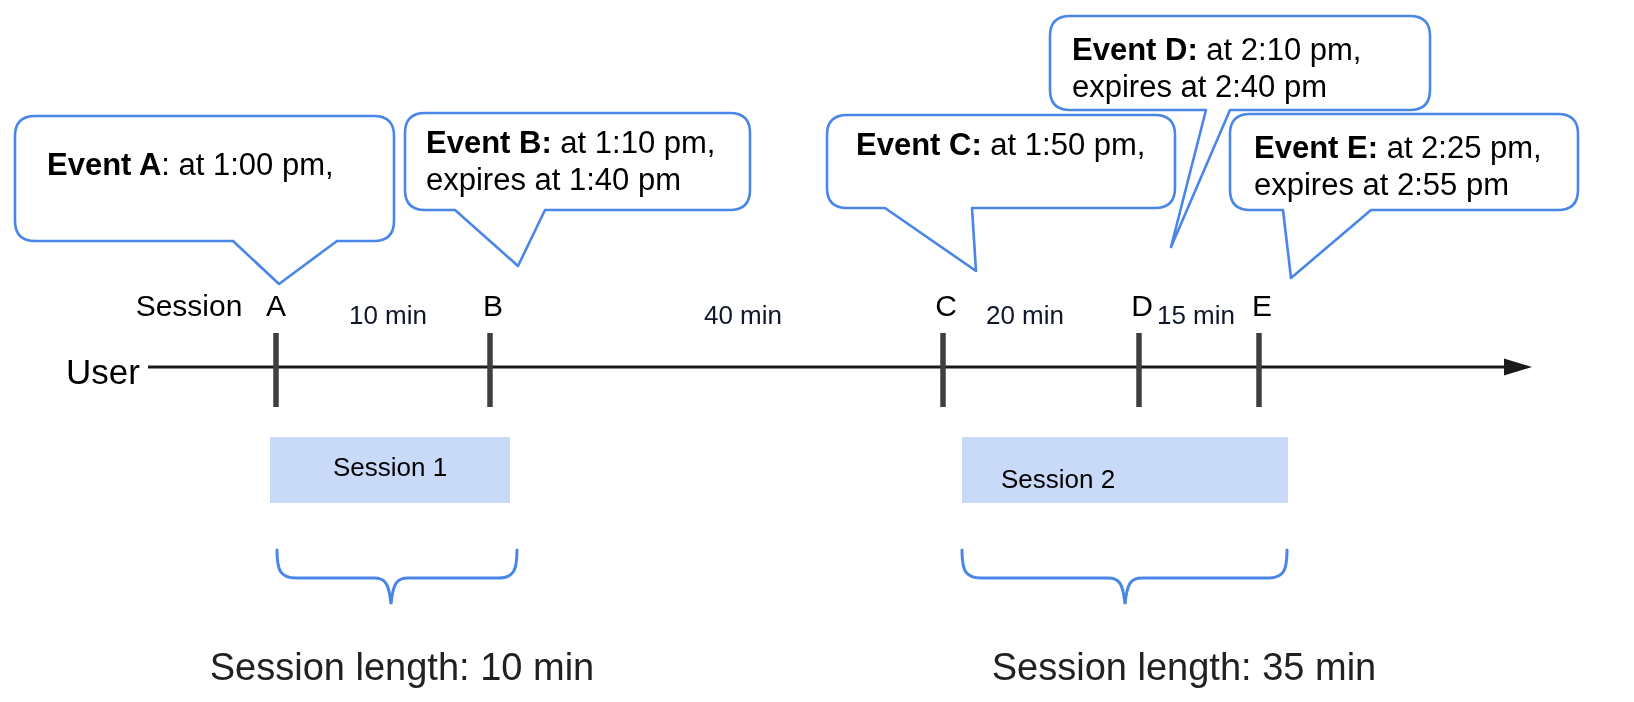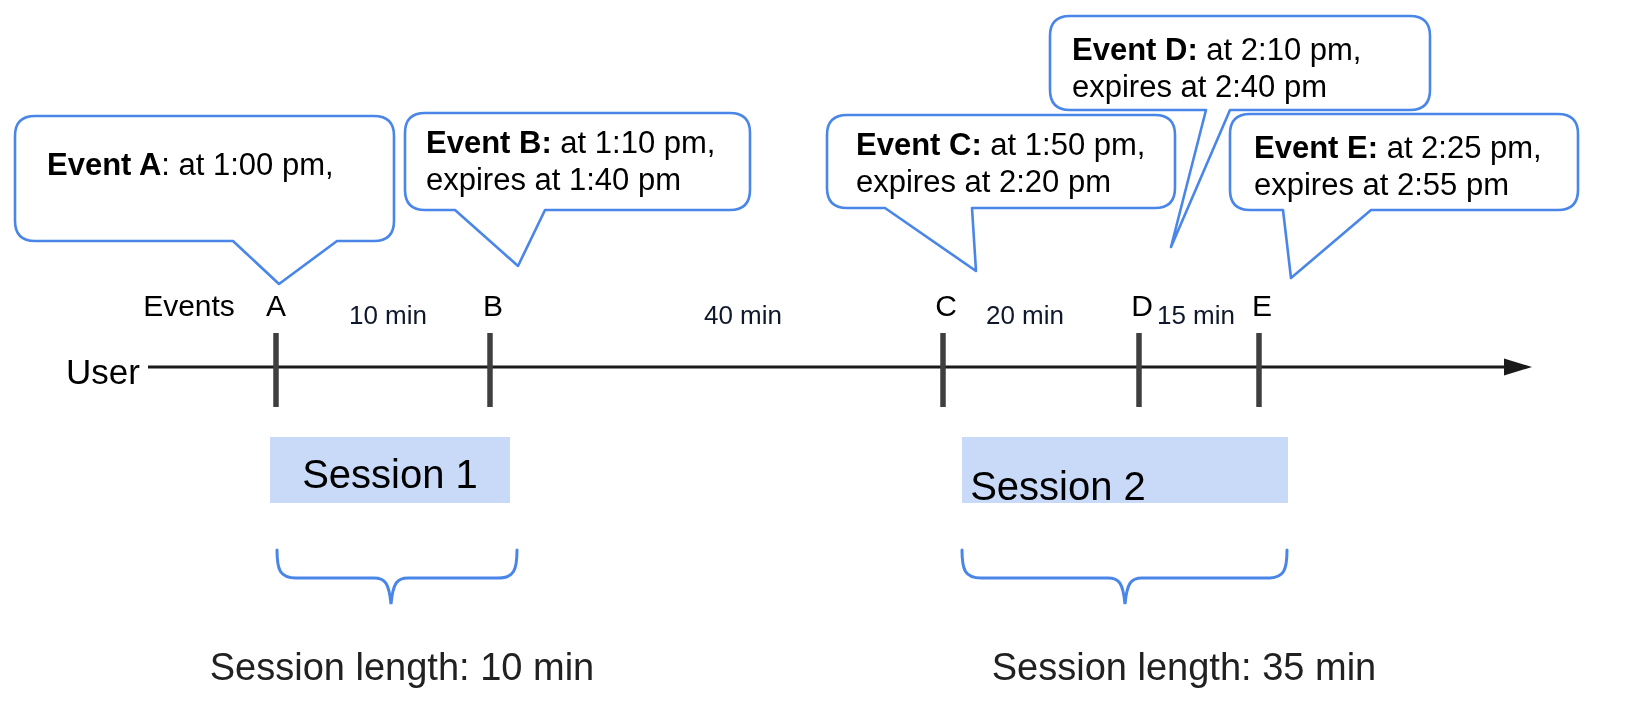--- a/index.html
+++ b/index.html
@@ -8,21 +8,21 @@
     font-family:"Liberation Sans","DejaVu Sans",sans-serif;color:#000;
   }
   #base-svg{position:absolute;left:0;top:0;}
   .bubble-path{fill:#ffffff;stroke-width:2.6px;stroke-linejoin:round;}
   .brace-path{fill:none;stroke-width:3px;stroke-linecap:round;}
   .txt{position:absolute;white-space:nowrap;}
   .bubble-text{font-size:31px;line-height:37px;color:#000;}
   .axis-label{font-size:30px;top:289px;transform:translateX(-50%);}
   .gap-label{font-size:26px;top:300px;transform:translateX(-50%);color:#0f172a;}
   .user-label{font-size:35px;left:66px;top:352px;}
-  .session-label{font-size:40px;top:452px;transform:translateX(-50%);}
+  .session-label{font-size:26px;top:452px;transform:translateX(-50%);}
   .length-label{font-size:38px;top:646px;transform:translateX(-50%);color:#212121;}
 </style>
 </head>
 <body>
 
 <div id="stage">
 
   <svg id="base-svg" width="1634" height="702" viewBox="0 0 1634 702">
 
     <path class="bubble-path" d="M 1070 16 L 1410 16 Q 1430 16 1430 36 L 1430 90 Q 1430 110 1410 110
@@ -67,34 +67,33 @@
     <div><b>Event A</b><span>: at 1:00 pm,</span></div>
   </div>
 
   <div class="txt bubble-text" style="left:426px;top:124px;">
     <div><b>Event B:</b><span> at 1:10 pm,</span></div>
     <div>expires at 1:40 pm</div>
   </div>
 
   <div class="txt bubble-text" style="left:856px;top:126px;">
     <div><b>Event C:</b><span> at 1:50 pm,</span></div>
-    <div>expires at 2:20 pm</div>
   </div>
 
   <div class="txt bubble-text" style="left:1072px;top:31px;">
     <div><b>Event D:</b><span> at 2:10 pm,</span></div>
     <div>expires at 2:40 pm</div>
   </div>
 
   <div class="txt bubble-text" style="left:1254px;top:129px;">
     <div><b>Event E:</b><span> at 2:25 pm,</span></div>
     <div>expires at 2:55 pm</div>
   </div>
 
-  <div class="txt axis-label" style="left:189px;">Events</div>
+  <div class="txt axis-label" style="left:189px;">Session</div>
   <div class="txt axis-label" style="left:276px;">A</div>
   <div class="txt axis-label" style="left:493px;">B</div>
   <div class="txt axis-label" style="left:946px;">C</div>
   <div class="txt axis-label" style="left:1142px;">D</div>
   <div class="txt axis-label" style="left:1262px;">E</div>
 
   <div class="txt gap-label" style="left:388px;">10 min</div>
   <div class="txt gap-label" style="left:743px;">40 min</div>
   <div class="txt gap-label" style="left:1025px;">20 min</div>
   <div class="txt gap-label" style="left:1196px;">15 min</div>

